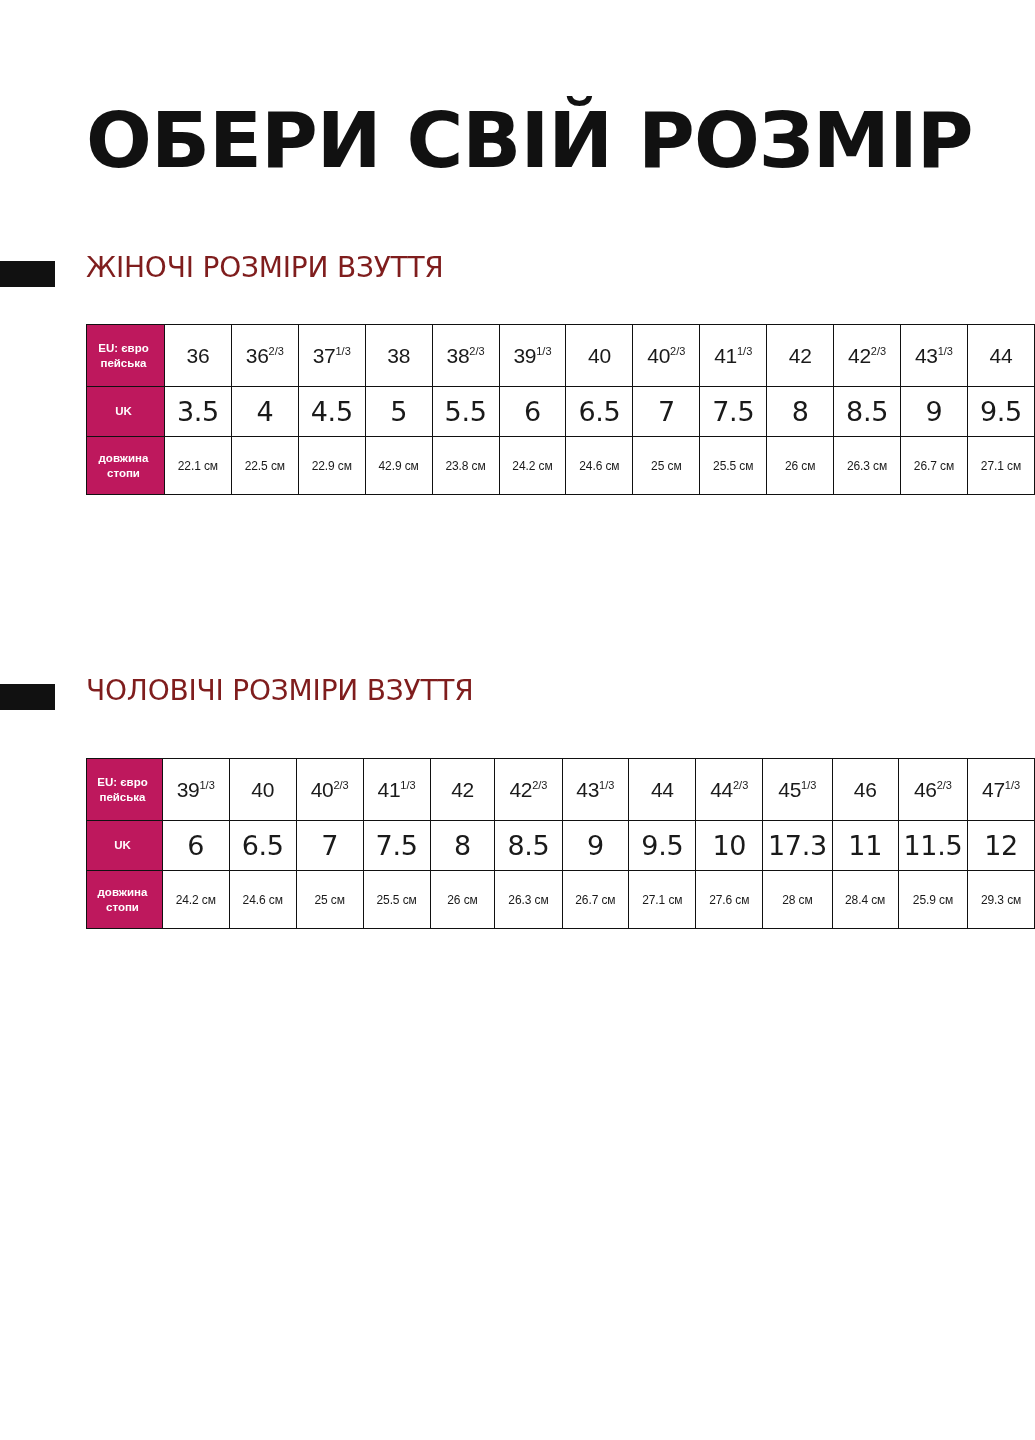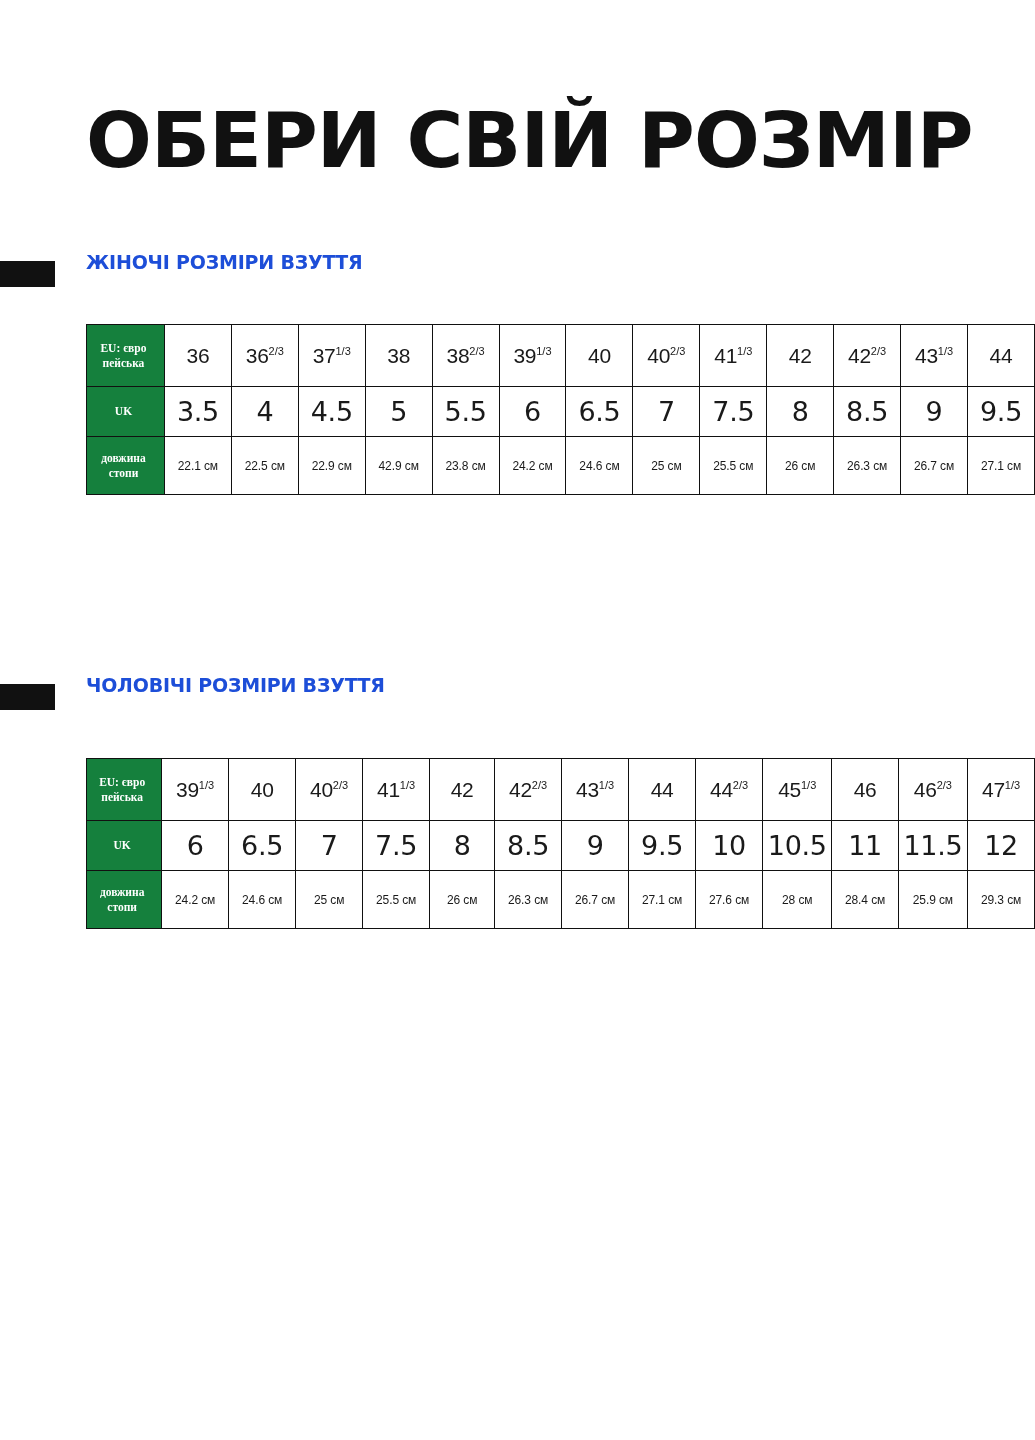--- a/index.html
+++ b/index.html
@@ -63,51 +63,50 @@
     top: 10px;
     width: 55px;
     height: 26px;
     background: #111111;
   }
   .section-head .label {
     position: absolute;
     left: 86px;
     top: 0;
     font-family: "DejaVu Sans", sans-serif;
-    font-weight: bold;
-    font-size: 19px;
+    font-weight: normal;
+    font-size: 28px;
     letter-spacing: -0.2px;
-    color: #1d4ed8;
+    color: #7f1d1d;
     white-space: nowrap;
     transform: scaleX(1.0);
   }
 
   
   .size-table {
     position: absolute;
     left: 86px;
     border-collapse: collapse;
     table-layout: fixed;
   }
   .size-table td, .size-table th {
     border: 1px solid #111111;
     text-align: center;
     vertical-align: middle;
     padding: 0;
   }
   .rowhead {
-    background: #15803d;
+    background: #be185d;
     color: #ffffff;
     font-size: 11.5px;
     font-weight: bold;
     line-height: 1.25;
     padding: 4px 8px 4px 4px !important;
     text-align: left;
     width: 78px;
-    font-family: Liberation Serif, serif;
   }
   .rowhead span { display: block; }
 
   .eu-cell {
     font-size: 21px;
     font-family: Liberation Sans, sans-serif;
     height: 62px;
     letter-spacing: -0.3px;
   }
   .eu-cell sup {
@@ -240,21 +239,21 @@
           <td class="rowhead">UK</td>
           <td class="data uk-cell">6</td>
           <td class="data uk-cell">6.5</td>
           <td class="data uk-cell">7</td>
           <td class="data uk-cell">7.5</td>
           <td class="data uk-cell">8</td>
           <td class="data uk-cell">8.5</td>
           <td class="data uk-cell">9</td>
           <td class="data uk-cell">9.5</td>
           <td class="data uk-cell">10</td>
-          <td class="data uk-cell">10.5</td>
+          <td class="data uk-cell">17.3</td>
           <td class="data uk-cell">11</td>
           <td class="data uk-cell">11.5</td>
           <td class="data uk-cell">12</td>
         </tr>
         <tr>
           <td class="rowhead">
             <span>довжина</span>
             <span>стопи</span>
           </td>
           <td class="data len-cell">24.2 см</td>

